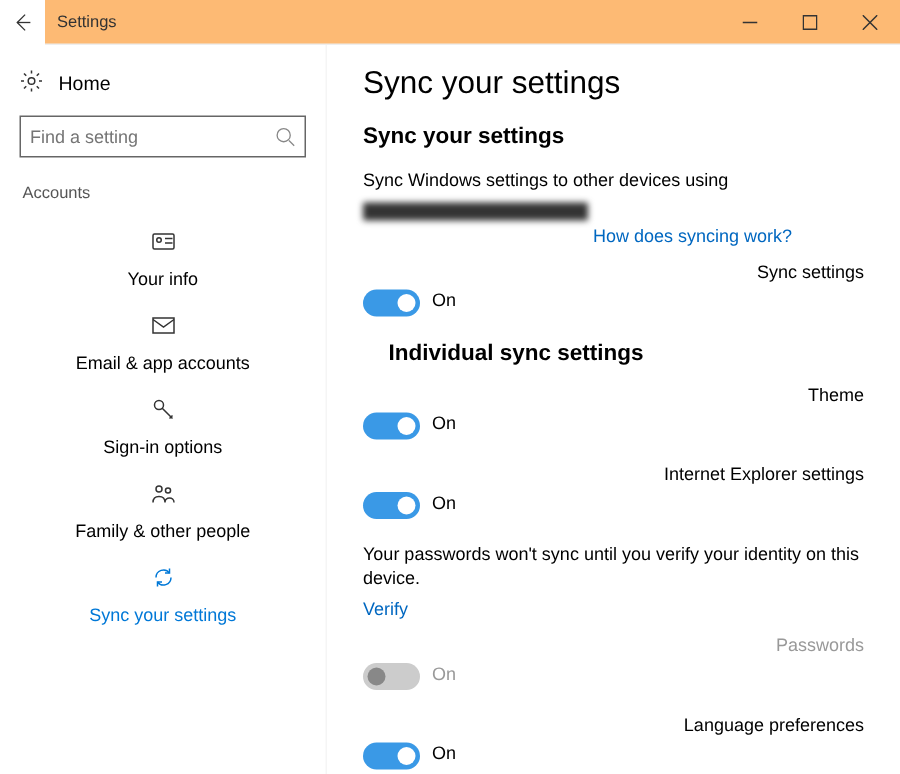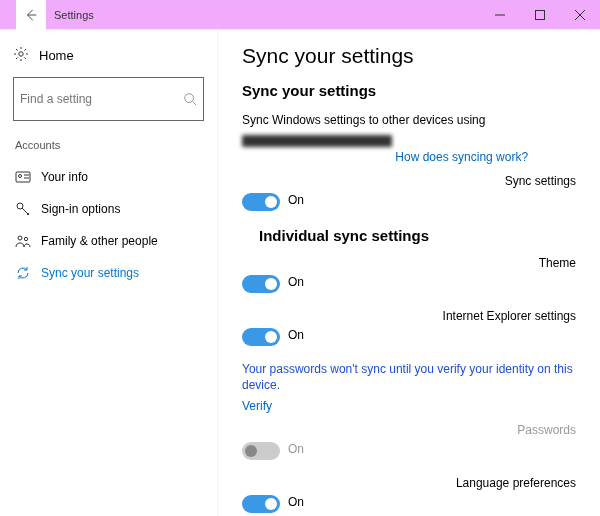--- a/index.html
+++ b/index.html
@@ -10,22 +10,22 @@
     background: #fff;
     width: 600px;
     height: 516px;
     overflow: hidden;
   }
   .title-bar {
     height: 30px;
     display: flex;
     align-items: center;
     justify-content: space-between;
-    padding: 0 0 0 16px;
-    background: #f0abfc;
+    padding: 0 0 0 0;
+    background: #fdba74;
     border-bottom: 1px solid #eee;
   }
   .title-left {
     display: flex;
     align-items: center;
     gap: 8px;
   }
   .back-btn {
     width: 30px;
     height: 30px;
@@ -65,38 +65,39 @@
     padding: 6px 8px;
     margin-bottom: 6px;
     cursor: pointer;
   }
   .home-row span.label { font-size: 13px; }
   .search-row {
     display: flex;
     align-items: center;
     border: 1px solid #666;
     margin: 0 8px 14px 8px;
-    height: 44px;
+    height: 28px;
     padding: 0 6px;
   }
   .search-row input {
     border: none;
     outline: none;
     flex: 1;
     font-size: 12px;
     color: #555;
   }
   .search-row .s-icon { width: 14px; height: 14px; opacity: .7; }
   .cat-header { font-size: 11px; color: #555; padding: 4px 10px; margin-bottom: 6px; }
   .nav-item {
     display: flex;
     align-items: center;
     gap: 10px;
     padding: 8px 10px;
     cursor: pointer;
+    flex-direction: column;
   }
   .nav-item .icon { width: 16px; height: 16px; flex-shrink: 0; display:flex; align-items:center; justify-content:center;}
   .nav-item .label { font-size: 12px; }
   .nav-item.active { color: #0078d7; }
   .content {
     flex: 1;
     padding: 14px 24px;
     overflow-y: auto;
   }
   .h1 { font-size: 21px; font-weight: 400; margin-bottom: 14px; }
@@ -133,21 +134,21 @@
   .toggle.disabled::after {
     content: "";
     position: absolute;
     left: 3px; top: 3px;
     width: 12px; height: 12px; border-radius: 50%;
     background: #888;
   }
   .toggle-state { font-size: 12px; }
   .toggle-group.disabled .toggle-label,
   .toggle-group.disabled .toggle-state { color: #999; }
-  .warning { color: #1d4ed8; font-size: 12px; margin-bottom: 6px; line-height: 1.3; }
+  .warning { color: #000000; font-size: 12px; margin-bottom: 6px; line-height: 1.3; }
   .section-h { font-size: 15px; font-weight: 600; margin: 10px 17px 12px; }
   .icon svg { width: 16px; height: 16px; }
 </style>
 </head>
 <body>
 
 <div class="title-bar">
   <div class="title-left">
     <div class="back-btn">
       <svg viewBox="0 0 16 16">
@@ -200,20 +201,29 @@
             <rect x="1" y="3" width="14" height="10" rx="1" fill="none" stroke="#333"></rect>
             <circle cx="5" cy="7" r="1.5" fill="none" stroke="#333"></circle>
             <path d="M9 6h5M9 9h5" stroke="#333"></path>
           </svg>
         </span>
       <span class="label">Your info</span>
     </div>
     <div class="nav-item">
       <span class="icon">
           <svg viewBox="0 0 16 16">
+            <rect x="1" y="3" width="14" height="10" fill="none" stroke="#333"></rect>
+            <path d="M1 4l7 5 7-5" fill="none" stroke="#333"></path>
+          </svg>
+        </span>
+      <span class="label">Email &amp; app accounts</span>
+    </div>
+    <div class="nav-item">
+      <span class="icon">
+          <svg viewBox="0 0 16 16">
             <circle cx="5" cy="5" r="3" fill="none" stroke="#333"></circle>
             <path d="M7 7l7 7M12 14l2-2" stroke="#333"></path>
           </svg>
         </span>
       <span class="label">Sign-in options</span>
     </div>
     <div class="nav-item">
       <span class="icon">
           <svg viewBox="0 0 16 16">
             <circle cx="5" cy="5" r="2" fill="none" stroke="#333"></circle>

